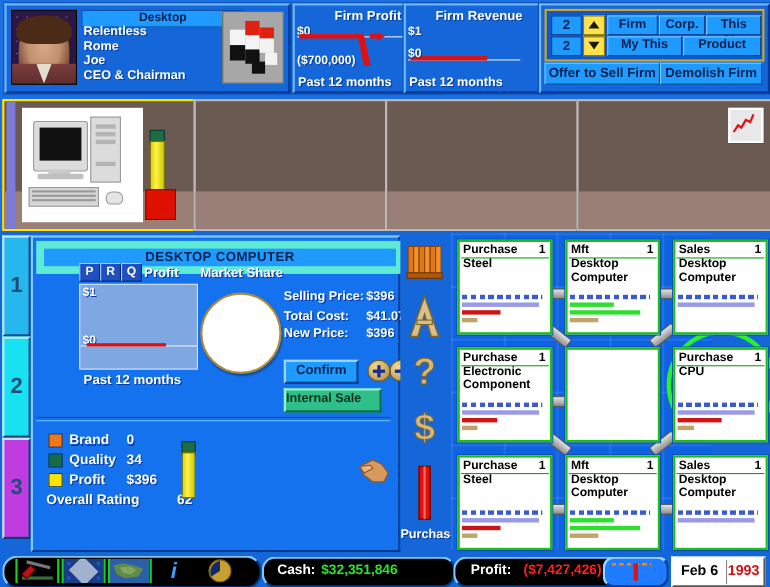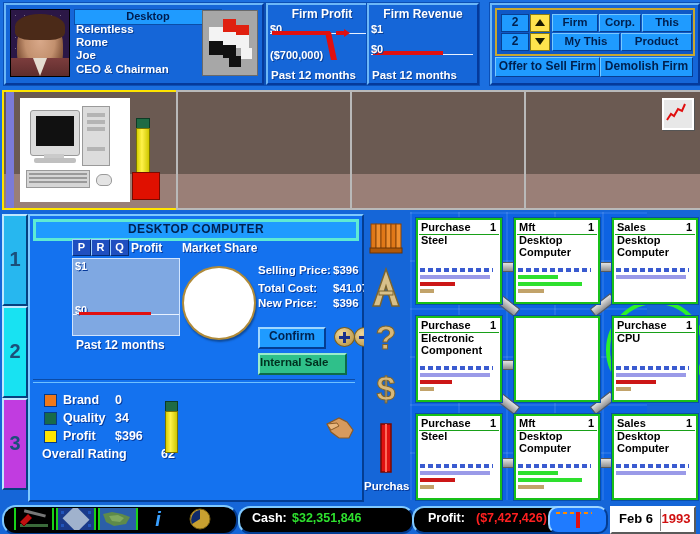--- a/index.html
+++ b/index.html
@@ -38,21 +38,21 @@
              background:#1f9bff;border:1px solid #0a4ea8;
              color:#001b4d;font-weight:bold;font-size:11px;line-height:13px;text-align:center;}
   .firmlines{position:absolute;left:70px;top:18px;color:#fff;font-weight:bold;font-size:11.5px;line-height:13.2px;
              text-shadow:1px 1px 0 #0a3f96;}
 
   .cubebox{position:absolute;right:4px;top:5px;width:54px;height:64px;background:#a7a7a7;border:1px solid #6a6a6a;}
   .cube{position:absolute;}
   .cw{background:#f3f3f3;} .ck{background:#111;} .cr{background:#e02010;}
 
   
-  .statp{width:108px;height:78px;top:3px;}
+  .statp{width:108px;height:78px;top:3px;padding-left:25px;}
   .statp.p1{left:266px;} .statp.p2{left:367px;}
   .stat-h{position:absolute;left:0;top:2px;width:100%;text-align:center;color:#fff;font-weight:bold;font-size:12px;
           text-shadow:1px 1px 0 #0a3f96;}
   .stat-f{position:absolute;left:3px;bottom:2px;color:#fff;font-weight:bold;font-size:11.5px;
           text-shadow:1px 1px 0 #0a3f96;}
   .stat-g{position:absolute;left:2px;top:18px;width:102px;height:40px;}
   .glab{position:absolute;color:#fff;font-weight:bold;font-size:11px;text-shadow:1px 1px 0 #0a3f96;}
 
   
   .ctrl{left:490px;top:3px;width:206px;height:78px;background:#1566d8;}
@@ -98,21 +98,21 @@
         color:#1b4f7a;font-weight:bold;font-size:20px;text-align:center;}
   .vtab span{display:block;margin-top:32px;}
   .vt1{top:4px;background:#27b7ef;}
   .vt2{top:96px;background:#18e2f2;}
   .vt3{top:188px;background:#c13ce0;}
 
   
   .prod{position:absolute;left:28px;top:4px;width:332px;height:284px;background:#1472ef;
         border:2px solid;border-color:#7fc9ff #043d92 #043d92 #7fc9ff;}
   .prod-title{position:absolute;left:3px;top:3px;width:320px;height:16px;background:#1f9bff;
-              border:3px solid #5eead4;color:#00224f;font-weight:bold;font-size:12px;
+              border:7px solid #5eead4;color:#00224f;font-weight:bold;font-size:12px;
               line-height:15px;text-align:center;letter-spacing:.4px;}
   .prq{position:absolute;width:17px;height:15px;background:#1f4fc0;
        border:1px solid;border-color:#9fd0ff #052c73 #052c73 #9fd0ff;
        color:#fff;font-weight:bold;font-size:11px;line-height:14px;text-align:center;}
   .lbl{position:absolute;color:#fff;font-weight:bold;text-shadow:1px 1px 0 #06399a;}
   .pgraph{position:absolute;left:42px;top:42px;width:106px;height:76px;background:#7fa8e2;border:1px solid #cfe4ff;}
   .pie{position:absolute;left:152px;top:50px;width:70px;height:70px;border-radius:50%;
        background:#fff;border:2px solid #b08b3a;box-shadow:1px 2px 2px rgba(0,0,0,.35);}
   .mini{position:absolute;color:#fff;font-weight:bold;font-size:11.5px;text-shadow:1px 1px 0 #06399a;}
   .confirm{position:absolute;left:228px;top:111px;width:64px;height:18px;background:#1f9bff;

